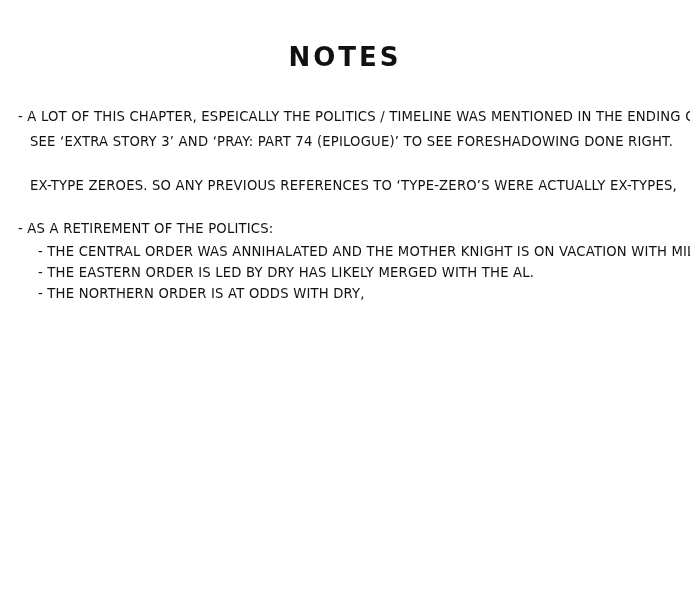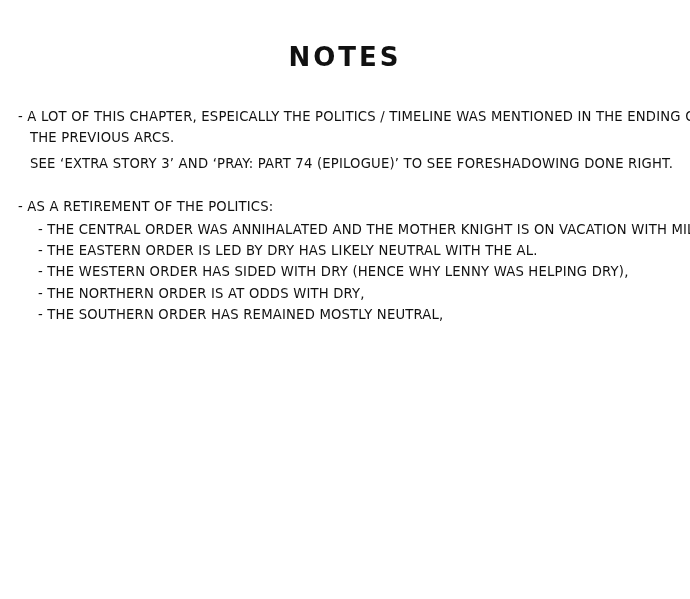--- a/index.html
+++ b/index.html
@@ -61,34 +61,32 @@
 <body>
 
 <div class="page">
 
   <div class="title">NOTES</div>
 
   <div class="notes-body">
 
     <div class="note-block">
       <div class="note-line lead">- A LOT OF THIS CHAPTER, ESPEICALLY THE POLITICS / TIMELINE WAS MENTIONED IN THE ENDING OF</div>
-      <div class="note-line cont">THE PREVIOUS ARCS.</div>
       <div class="spacer-small"></div>
       <div class="note-line cont">SEE ‘EXTRA STORY 3’ AND ‘PRAY: PART 74 (EPILOGUE)’ TO SEE FORESHADOWING DONE RIGHT.</div>
     </div>
 
 
     <div class="note-block">
+      <div class="note-line cont">EX-TYPE ZEROES. SO ANY PREVIOUS REFERENCES TO ‘TYPE-ZERO’S WERE ACTUALLY EX-TYPES,</div>
     </div>
 
     <div class="note-block">
       <div class="note-line lead">- AS A RETIREMENT OF THE POLITICS:</div>
       <div class="sub-list">
         <div class="sub-line">- THE CENTRAL ORDER WAS ANNIHALATED AND THE MOTHER KNIGHT IS ON VACATION WITH MILO.</div>
-        <div class="sub-line">- THE EASTERN ORDER IS LED BY DRY HAS LIKELY NEUTRAL WITH THE AL.</div>
-        <div class="sub-line">- THE WESTERN ORDER HAS SIDED WITH DRY (HENCE WHY LENNY WAS HELPING DRY),</div>
+        <div class="sub-line">- THE EASTERN ORDER IS LED BY DRY HAS LIKELY MERGED WITH THE AL.</div>
         <div class="sub-line">- THE NORTHERN ORDER IS AT ODDS WITH DRY,</div>
-        <div class="sub-line">- THE SOUTHERN ORDER HAS REMAINED MOSTLY NEUTRAL,</div>
       </div>
     </div>
 
   </div>
 </div>
 
 </body></html>

